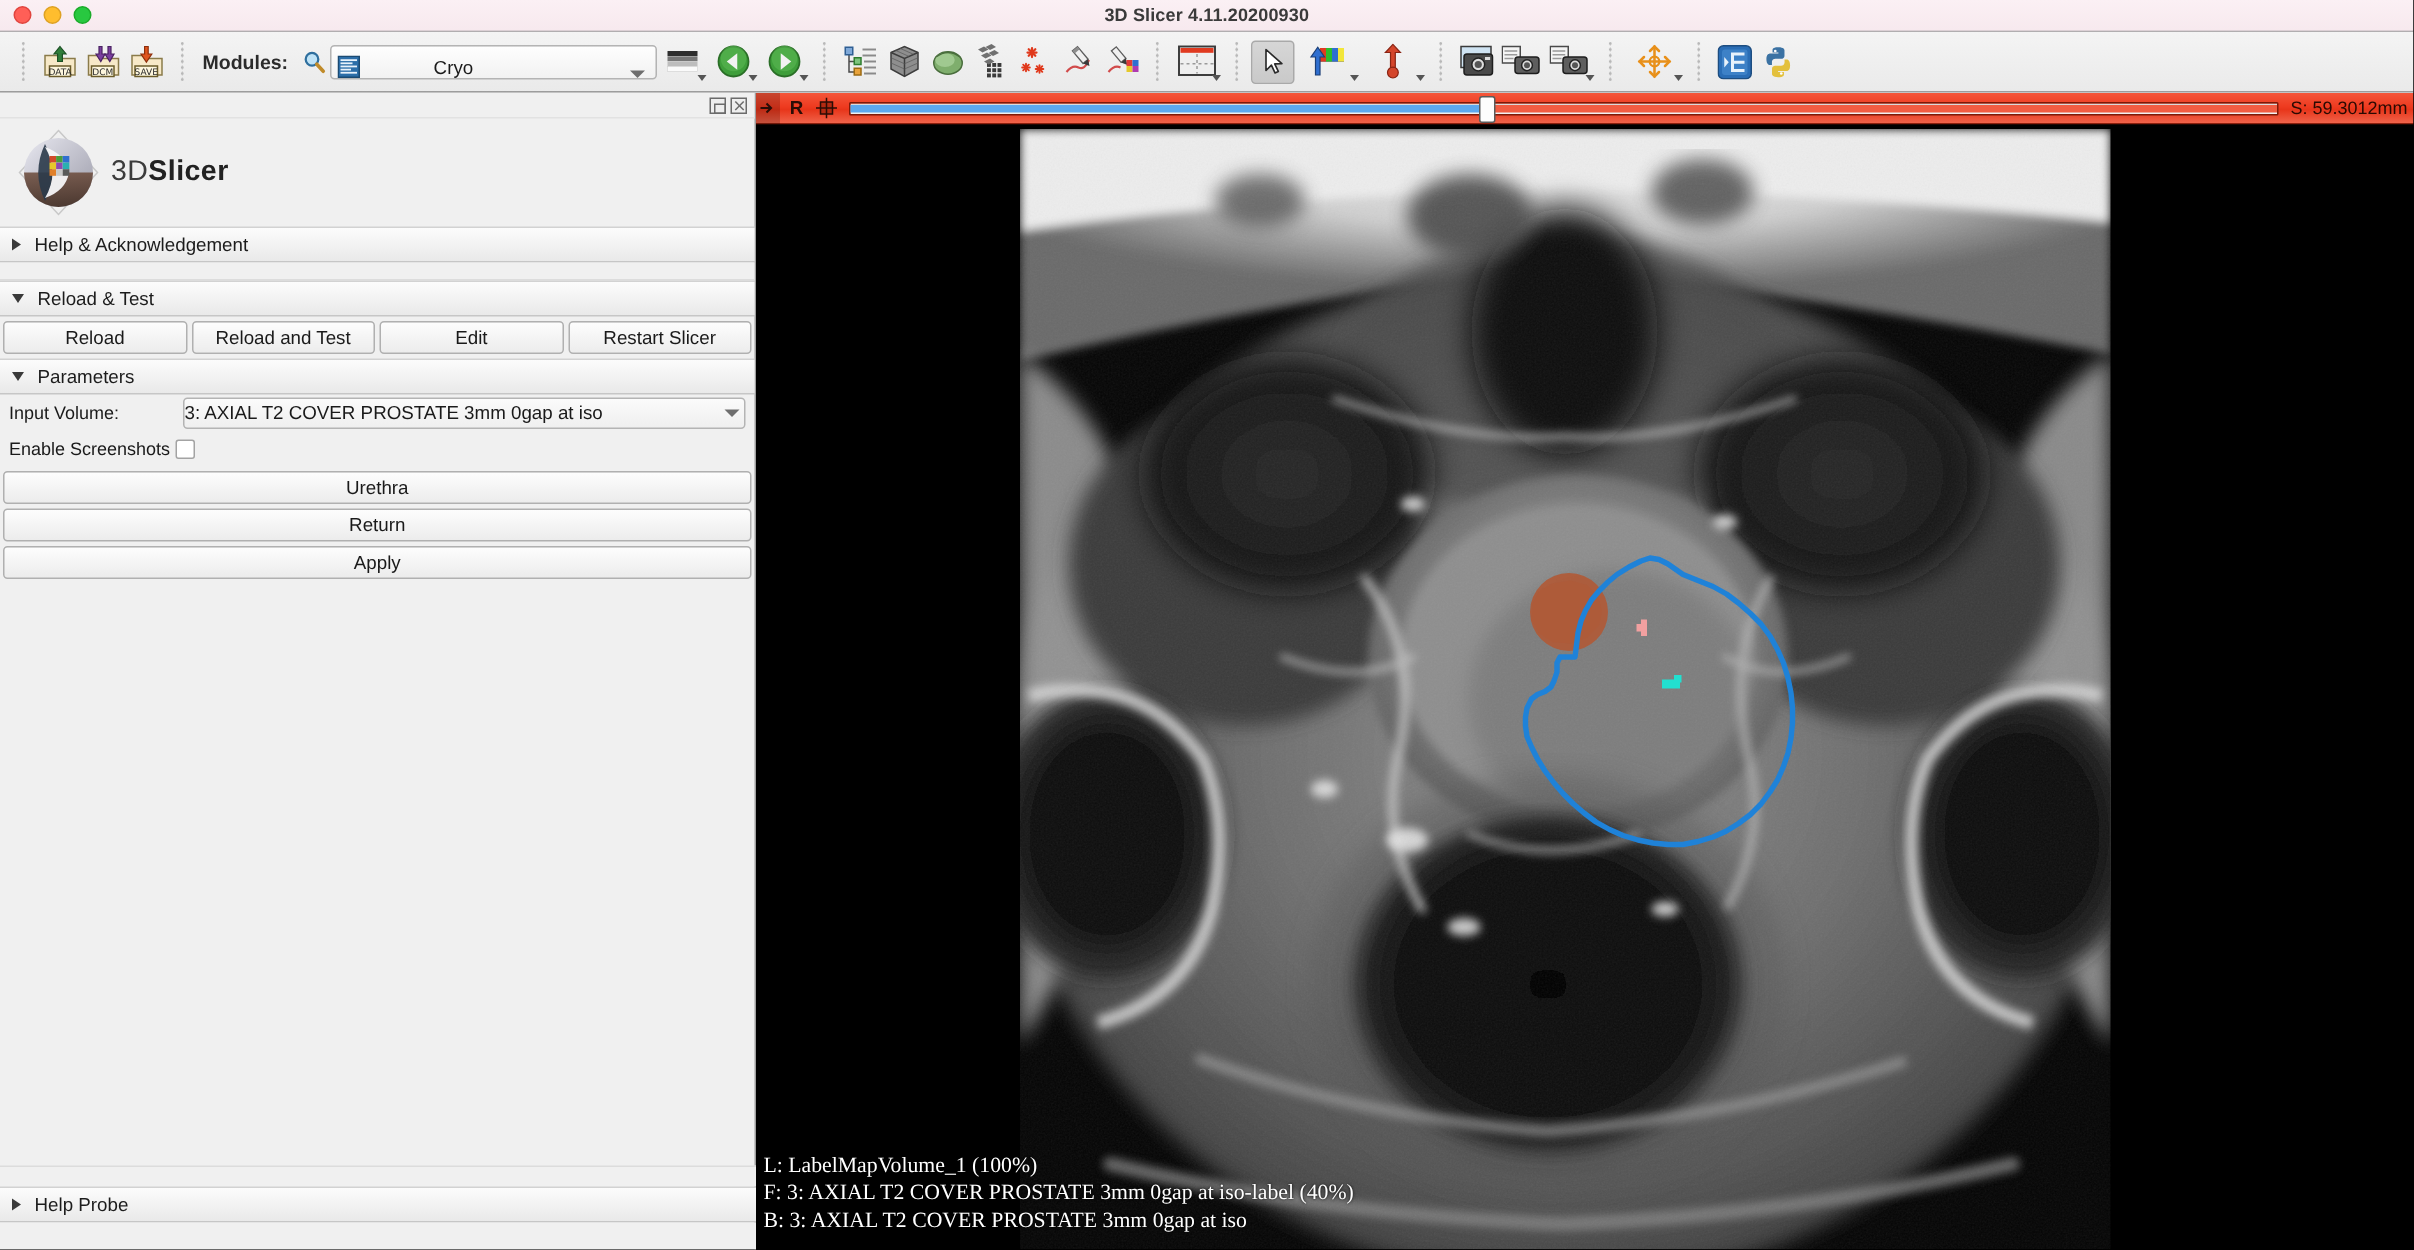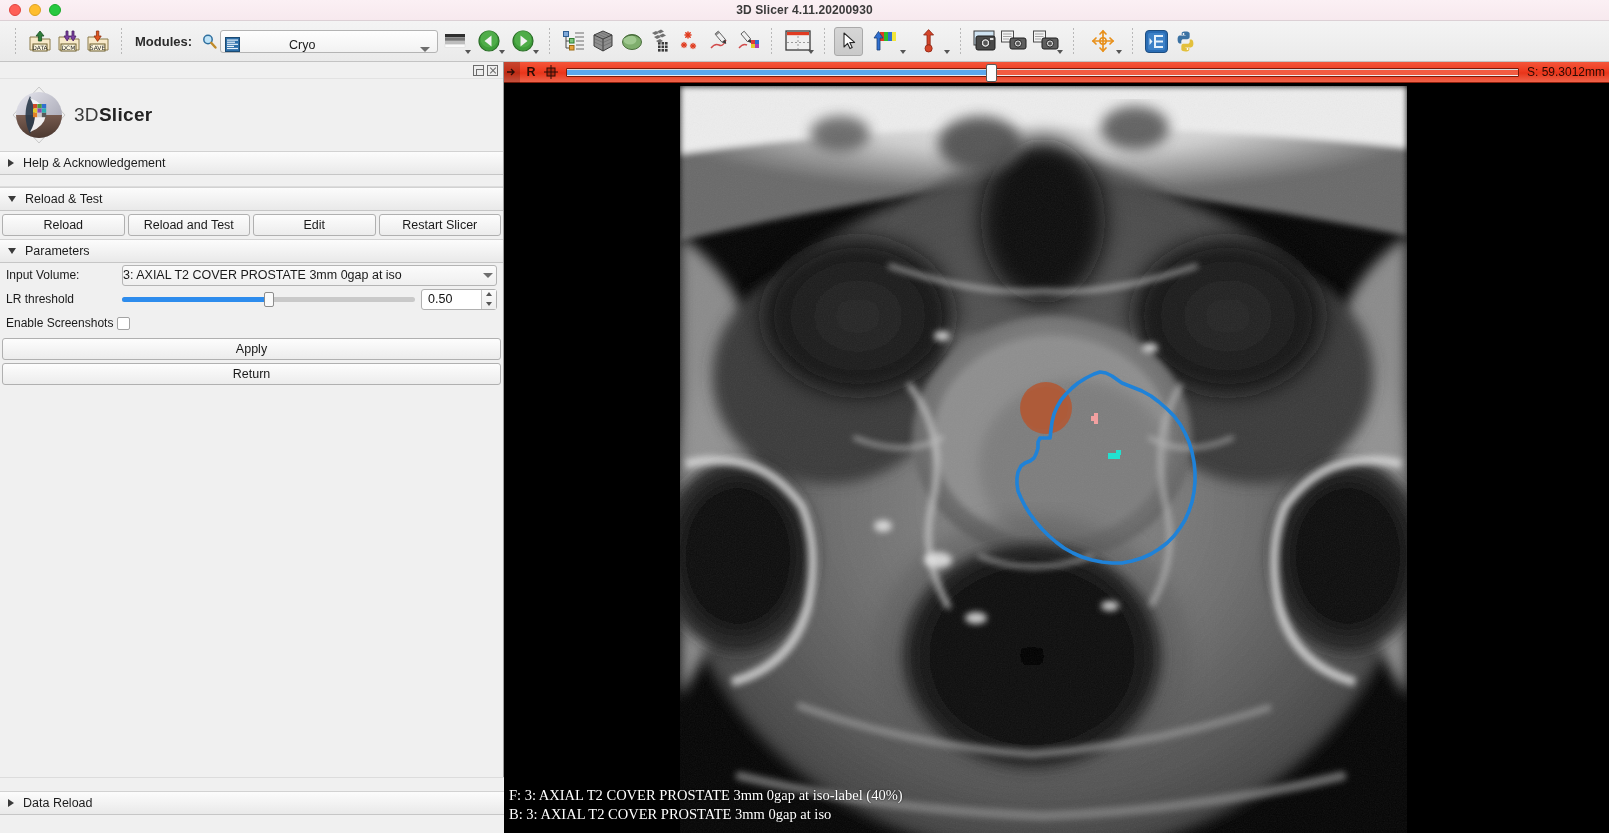--- a/index.html
+++ b/index.html
@@ -651,49 +651,35 @@
     </div>
 
     <div class="form-row">
       <span class="form-label">Input Volume:</span>
       <div class="combo-vol">
         <span class="cv-txt">3: AXIAL T2 COVER PROSTATE 3mm 0gap at iso</span>
         <span class="combo-arrow"></span>
       </div>
     </div>
 
-    <div class="form-row">
-      <span class="form-label">LR threshold</span>
-      <div class="slider-wrap">
-        <span class="slider-track"></span>
-        <span class="slider-fill"></span>
-        <span class="slider-handle"></span>
-      </div>
-      <div class="spin">
-        <span class="sv">0.50</span>
-        <span class="arrows">
-          <i class="up"></i>
-          <i class="dn"></i>
-        </span>
-      </div>
-    </div>
 
     <div class="form-row" style="gap:4px;">
       <span class="form-label" style="width:auto">Enable Screenshots</span>
       <span class="chk"></span>
     </div>
 
+    <div class="wide-btn">Urethra</div>
+    <div class="wide-btn">Return</div>
     <div class="wide-btn">Apply</div>
-    <div class="wide-btn">Return</div>
 
     <div class="panel-bottom">
       <div class="bottom-spacer"></div>
       <div class="collapsible">
         <span class="tri right"></span>
-        <span>Data Reload</span>
+        <span>Help Probe</span>
       </div>
       <div style="height:18px;background:#f0f0f0;"></div>
     </div>
   </div>
 
   <div class="slice-bar">
     <div class="sb-pin">
       <svg width="12" height="12" viewBox="0 0 12 12">
         <path d="M1 6 h7 M5 3 L8 6 L5 9" fill="none" stroke="#2b0d06" stroke-width="1.4"></path>
       </svg>
@@ -870,18 +856,19 @@
         </g>
 
         <g>
           <rect x="428" y="367" width="12" height="6" fill="#22e0d0"></rect>
           <rect x="436" y="364" width="5" height="5" fill="#22e0d0"></rect>
         </g>
       </svg>
     </div>
 
     <div class="overlay-text">
+      <div>L: LabelMapVolume_1 (100%)</div>
       <div>F: 3: AXIAL T2 COVER PROSTATE 3mm 0gap at iso-label (40%)</div>
       <div>B: 3: AXIAL T2 COVER PROSTATE 3mm 0gap at iso</div>
     </div>
   </div>
 
 </div>
 
 </body></html>

